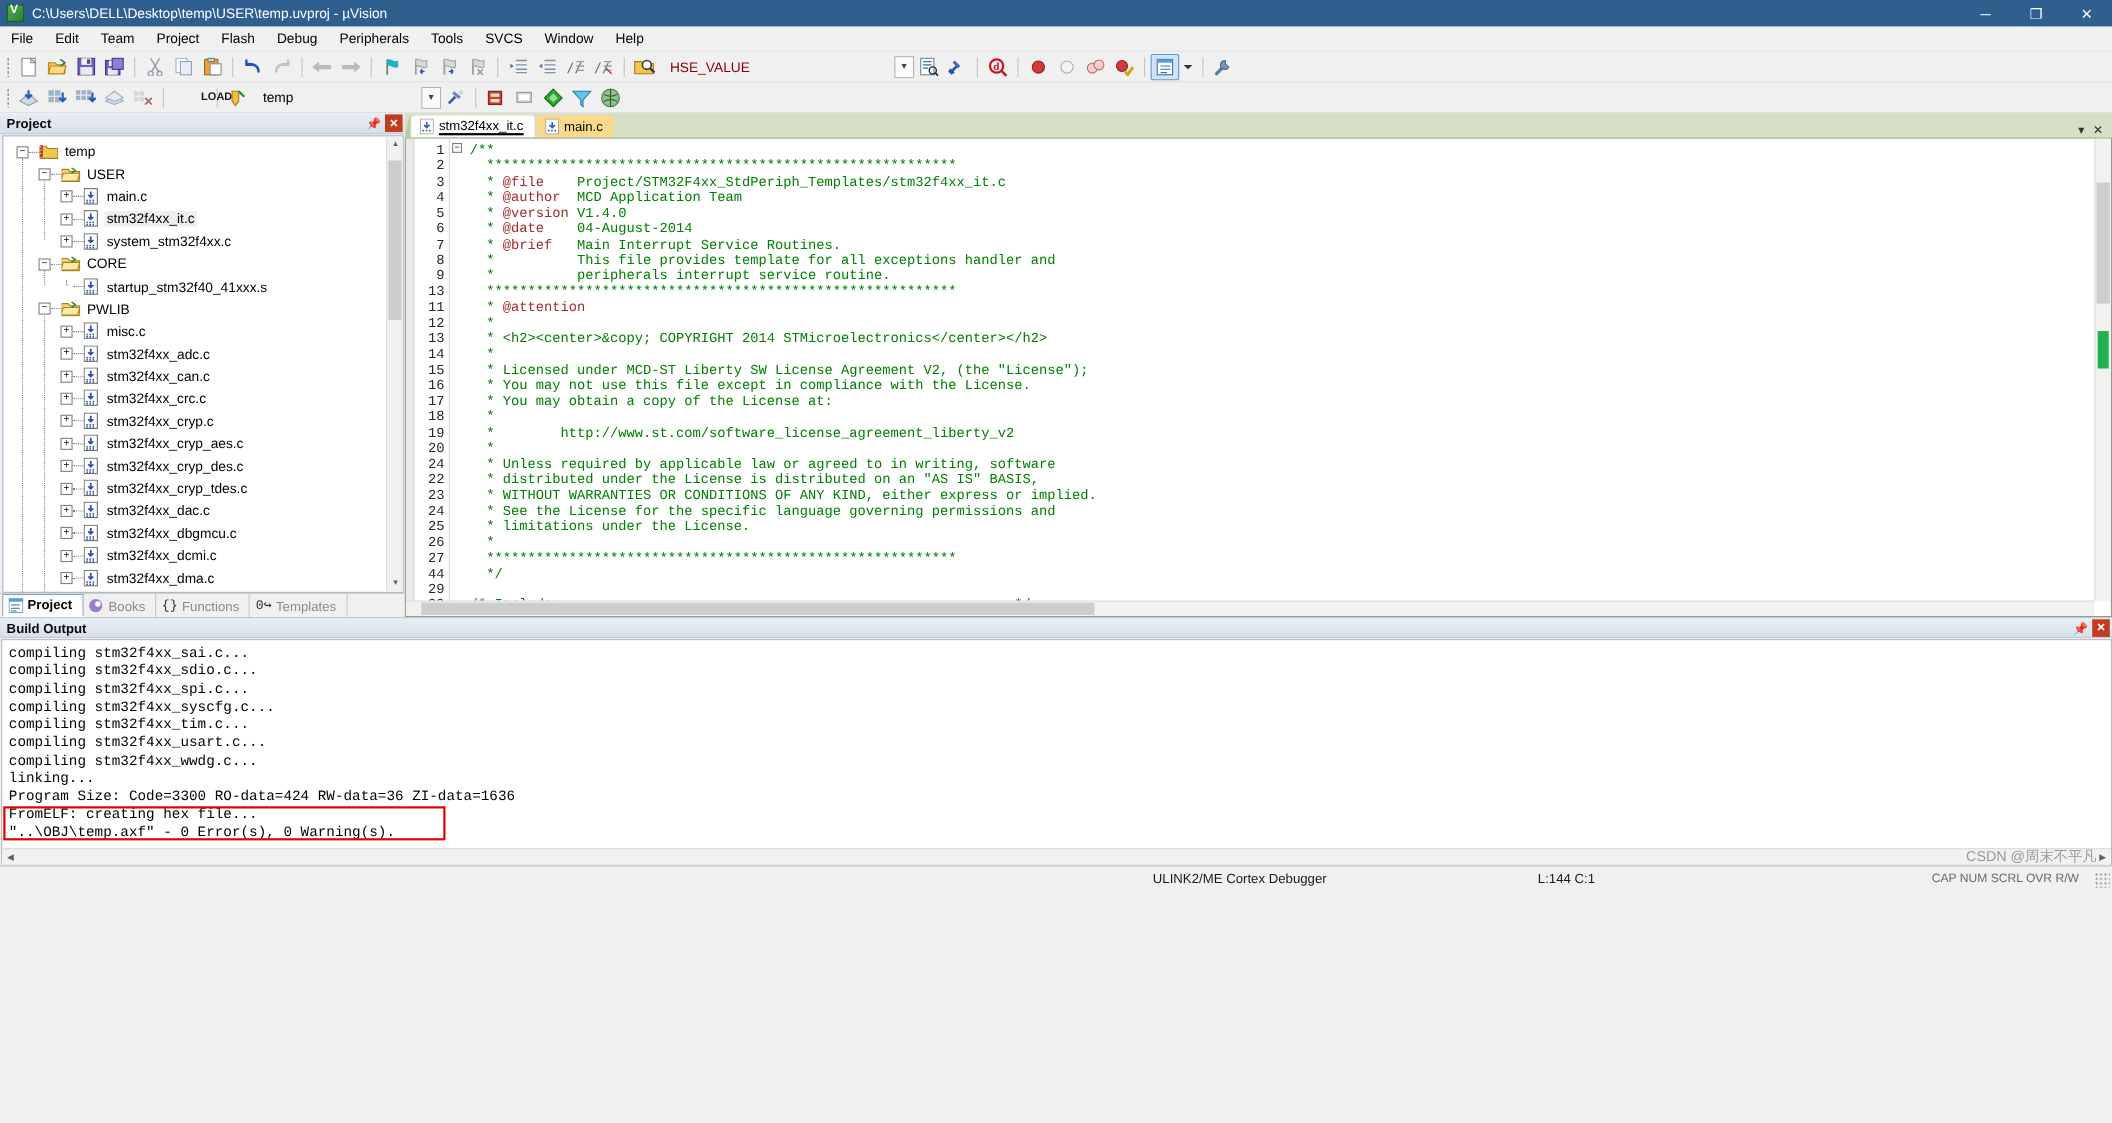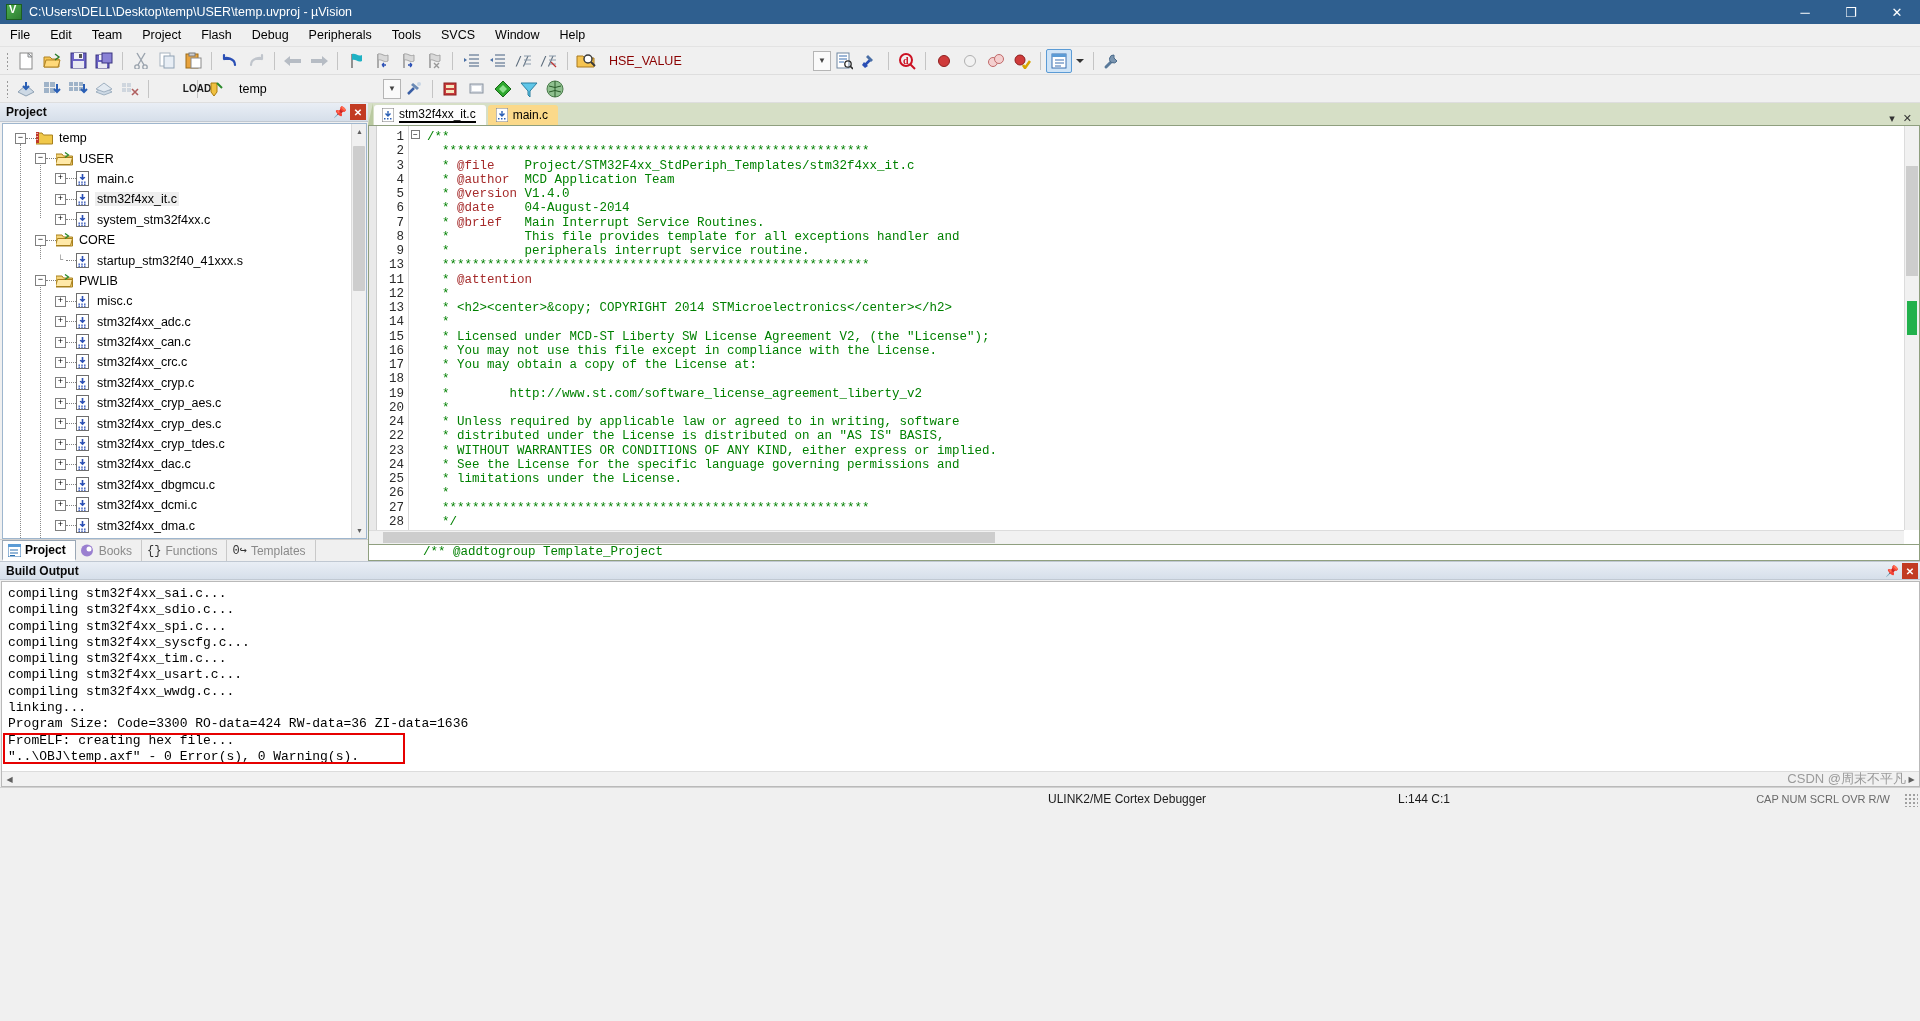--- a/index.html
+++ b/index.html
@@ -1255,21 +1255,21 @@
           <div>18</div>
           <div>19</div>
           <div>20</div>
           <div>24</div>
           <div>22</div>
           <div>23</div>
           <div>24</div>
           <div>25</div>
           <div>26</div>
           <div>27</div>
-          <div>28</div>
+          <div>44</div>
           <div>29</div>
           <div>30</div>
         </div>
       <div id="fold-col">
           <div style="height: 14.25px;">
             <div class="fold-box">−</div>
           </div>
           <div style="height: 14.25px;">&nbsp;</div>
           <div style="height: 14.25px;">&nbsp;</div>
           <div style="height: 14.25px;">&nbsp;</div>
@@ -1303,21 +1303,20 @@
       <div id="code-text"><div style="height: 14.25px;"><span class="c-green">/**</span></div><div style="height: 14.25px;"><span class="c-green">  *********************************************************</span></div><div style="height: 14.25px;"><span class="c-green">  * </span><span class="c-red">@file</span><span class="c-green">    Project/STM32F4xx_StdPeriph_Templates/stm32f4xx_it.c</span></div><div style="height: 14.25px;"><span class="c-green">  * </span><span class="c-red">@author</span><span class="c-green">  MCD Application Team</span></div><div style="height: 14.25px;"><span class="c-green">  * </span><span class="c-red">@version</span><span class="c-green"> V1.4.0</span></div><div style="height: 14.25px;"><span class="c-green">  * </span><span class="c-red">@date</span><span class="c-green">    04-August-2014</span></div><div style="height: 14.25px;"><span class="c-green">  * </span><span class="c-red">@brief</span><span class="c-green">   Main Interrupt Service Routines.</span></div><div style="height: 14.25px;"><span class="c-green">  *          This file provides template for all exceptions handler and</span></div><div style="height: 14.25px;"><span class="c-green">  *          peripherals interrupt service routine.</span></div><div style="height: 14.25px;"><span class="c-green">  *********************************************************</span></div><div style="height: 14.25px;"><span class="c-green">  * </span><span class="c-red">@attention</span></div><div style="height: 14.25px;"><span class="c-green">  *</span></div><div style="height: 14.25px;"><span class="c-green">  * &lt;h2&gt;&lt;center&gt;&amp;copy; COPYRIGHT 2014 STMicroelectronics&lt;/center&gt;&lt;/h2&gt;</span></div><div style="height: 14.25px;"><span class="c-green">  *</span></div><div style="height: 14.25px;"><span class="c-green">  * Licensed under MCD-ST Liberty SW License Agreement V2, (the "License");</span></div><div style="height: 14.25px;"><span class="c-green">  * You may not use this file except in compliance with the License.</span></div><div style="height: 14.25px;"><span class="c-green">  * You may obtain a copy of the License at:</span></div><div style="height: 14.25px;"><span class="c-green">  *</span></div><div style="height: 14.25px;"><span class="c-green">  *        http://www.st.com/software_license_agreement_liberty_v2</span></div><div style="height: 14.25px;"><span class="c-green">  *</span></div><div style="height: 14.25px;"><span class="c-green">  * Unless required by applicable law or agreed to in writing, software</span></div><div style="height: 14.25px;"><span class="c-green">  * distributed under the License is distributed on an "AS IS" BASIS,</span></div><div style="height: 14.25px;"><span class="c-green">  * WITHOUT WARRANTIES OR CONDITIONS OF ANY KIND, either express or implied.</span></div><div style="height: 14.25px;"><span class="c-green">  * See the License for the specific language governing permissions and</span></div><div style="height: 14.25px;"><span class="c-green">  * limitations under the License.</span></div><div style="height: 14.25px;"><span class="c-green">  *</span></div><div style="height: 14.25px;"><span class="c-green">  *********************************************************</span></div><div style="height: 14.25px;"><span class="c-green">  */</span></div><div style="height: 14.25px;">&nbsp;</div><div style="height: 14.25px;"><span class="c-green">/* Includes ------------------------------------------------------*/</span></div></div>
 
       <div id="code-vscroll">
         <div id="code-vthumb"></div>
         <div id="code-marker"></div>
       </div>
       <div id="code-hscroll">
         <div id="code-hthumb"></div>
       </div>
     </div>
-    <div id="editor-bottom-peek">  /** @addtogroup Template_Project</div>
   </div>
 </div>
 
 <div id="build-pane">
   <div id="build-header">
     <span>Build Output</span>
     <div class="hdr-btns" style="position:absolute;right:2px;top:1px;display:flex;gap:2px;">
       <div class="hdr-btn">📌</div>
       <div class="hdr-btn close-red">✕</div>
     </div>

